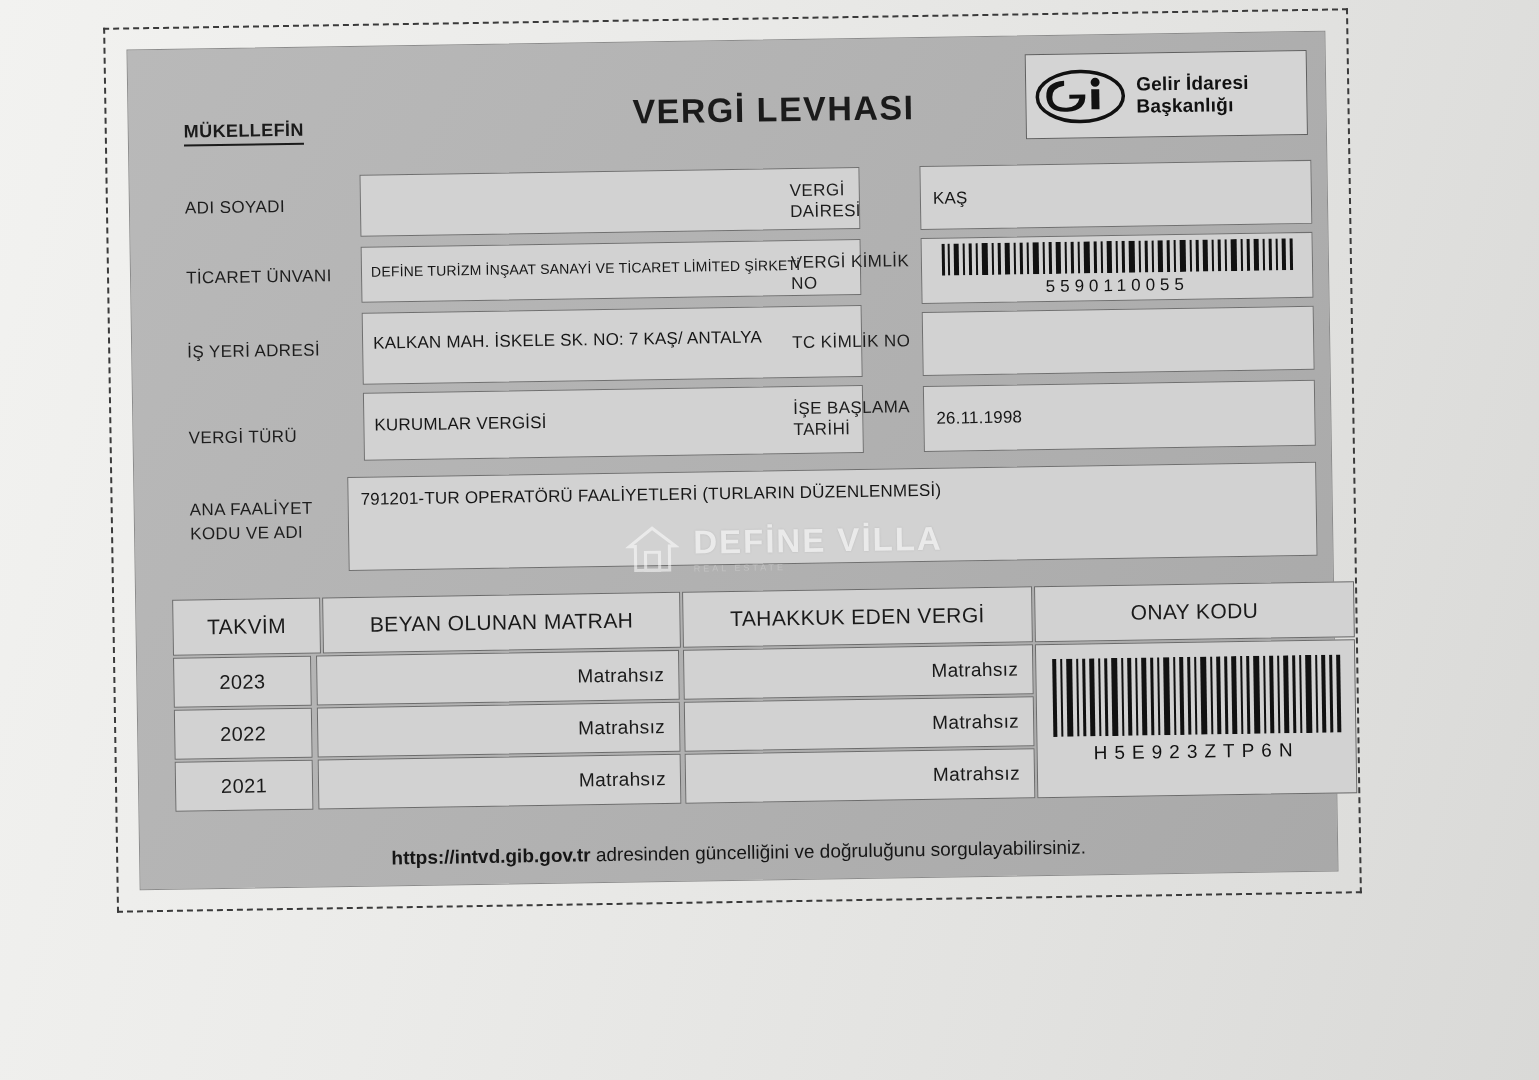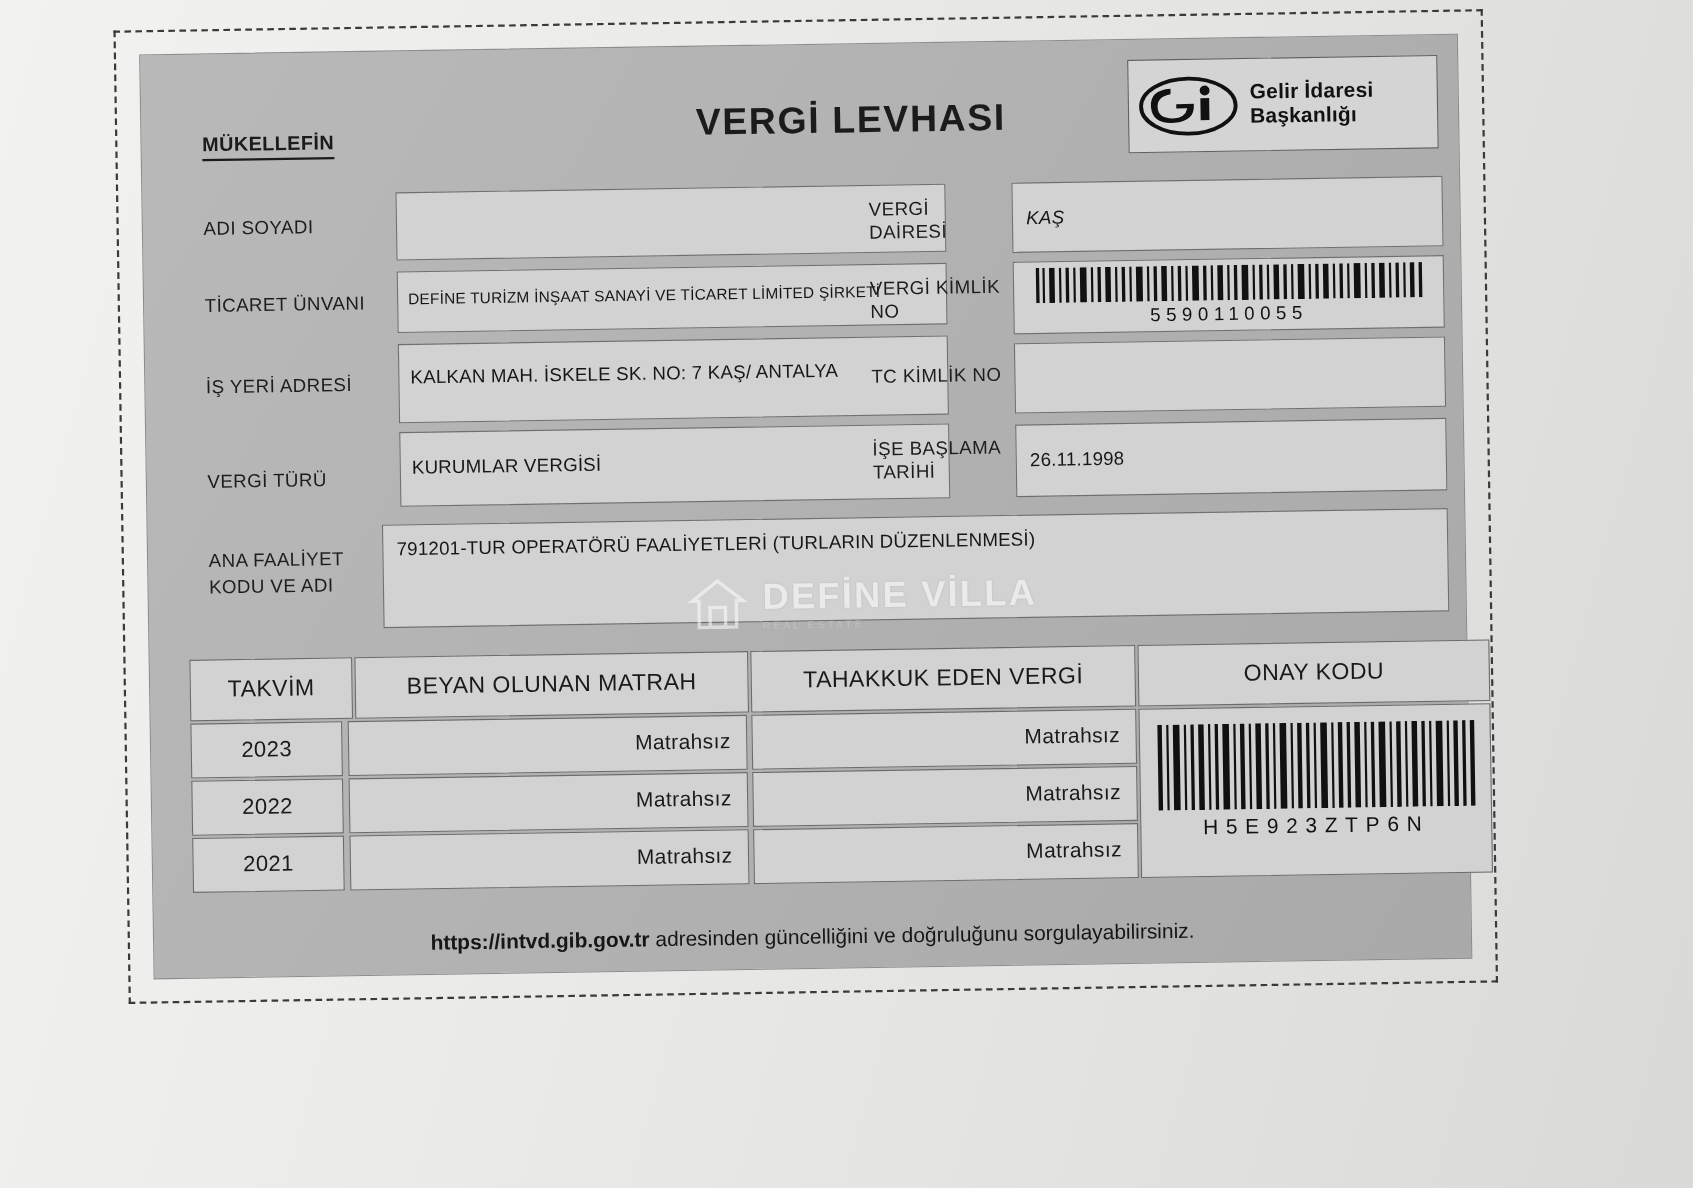--- a/index.html
+++ b/index.html
@@ -240,21 +240,21 @@
       </div>
       <div class="lbl" style="left:660px; top:212px; width:120px;">
         <span>VERGİ KİMLİK NO</span>
       </div>
       <div class="lbl" style="left:660px; top:292px; width:140px;">TC KİMLİK NO</div>
       <div class="lbl" style="left:660px; top:358px; width:120px;">
         <span>İŞE BAŞLAMA TARİHİ</span>
       </div>
 
       <div class="field-box" style="left:790px; top:128px; width:392px; height:64px;">
-        <div class="val" style="left:12px; top:22px; font-size:17px;font-style:italic;">KAŞ</div>
+        <div class="val" style="left:12px; top:22px; font-size:17px;">KAŞ</div>
       </div>
 
       <div class="field-box" style="left:790px; top:200px; width:392px; height:66px;">
         <div style="position:absolute; left:18px; top:5px; width:356px; height:32px;">
           <svg class="barcode" viewBox="0 0 356 32" preserveAspectRatio="none" xmlns="http://www.w3.org/2000/svg">
             <g fill="#111">
               <rect x="2" y="0" width="3" height="32"></rect>
                 <rect x="8" y="0" width="2" height="32"></rect>
               <rect x="14" y="0" width="5" height="32"></rect>
                 <rect x="23" y="0" width="2" height="32"></rect>

